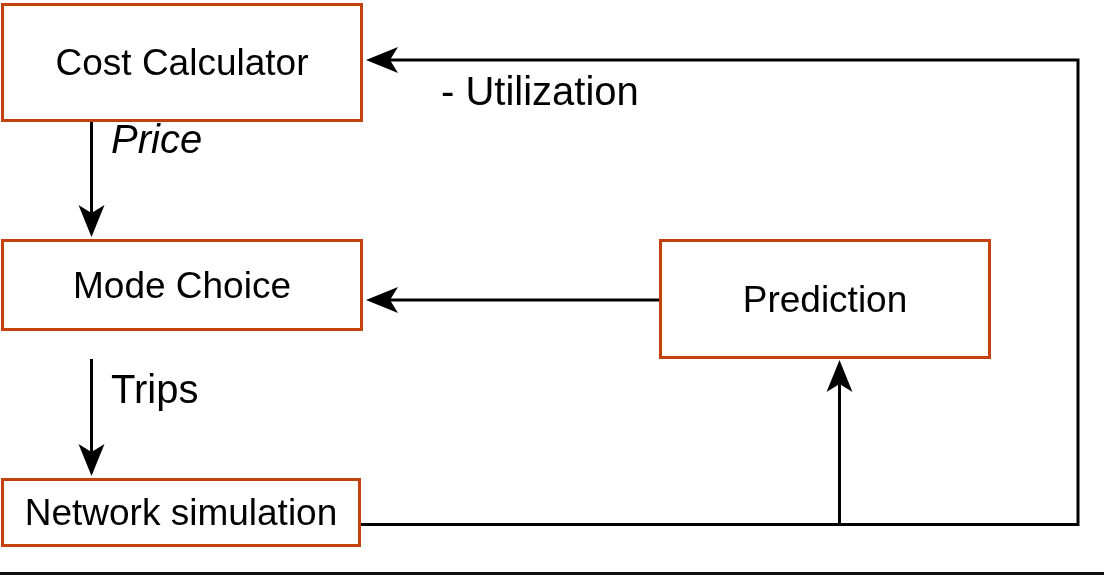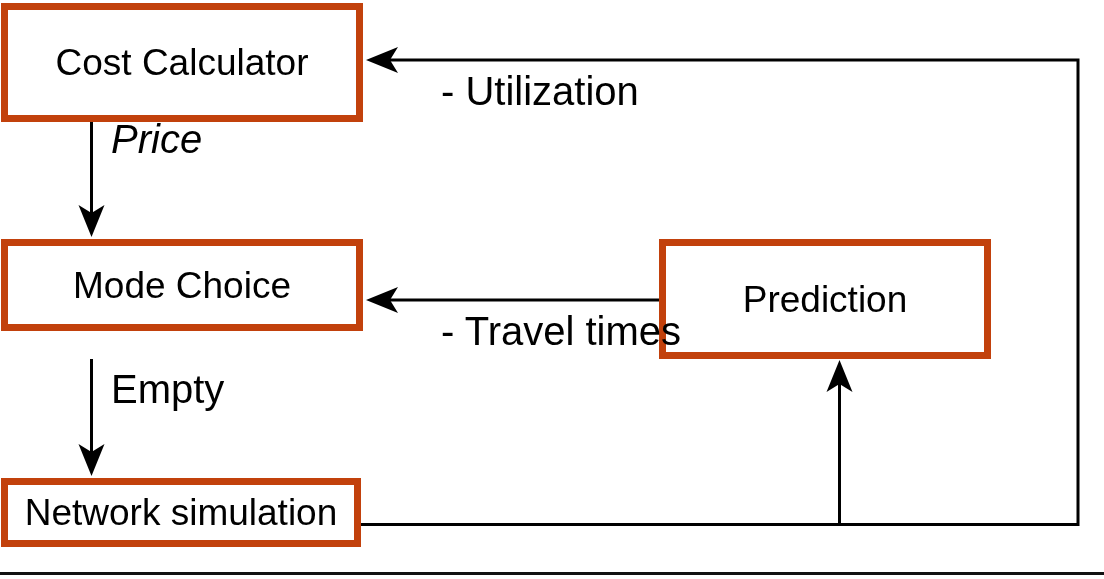--- a/index.html
+++ b/index.html
@@ -19,21 +19,21 @@
   .wires {
     position: absolute;
     left: 0;
     top: 0;
     width: 1104px;
     height: 579px;
   }
   .node {
     position: absolute;
     box-sizing: border-box;
-    border: 7px solid #c2410c;
+    border: 3px solid #c2410c;
     background: #ffffff;
     display: flex;
     align-items: center;
     justify-content: center;
     font-size: 37px;
     line-height: 1;
     white-space: nowrap;
   }
   .node-cost        { left: 1px;   top: 3px;   width: 362px; height: 119px; }
   .node-mode        { left: 1px;   top: 239px; width: 362px; height: 92px; }
@@ -103,25 +103,24 @@
   <div class="node node-network">
     <span>Network simulation</span>
   </div>
 
   <div class="node node-prediction">
     <span>Prediction</span>
   </div>
 
   <div class="edge-label label-price">Price</div>
 
-  <div class="edge-label label-trips">Empty</div>
+  <div class="edge-label label-trips">Trips</div>
 
   <div class="edge-label label-utilization">
     <div>- Utilization</div>
   </div>
 
   <div class="edge-label label-travel">
-    <div>- Travel times</div>
   </div>
 
   <div class="bottom-rule"></div>
 
 </div>
 
 </body></html>

